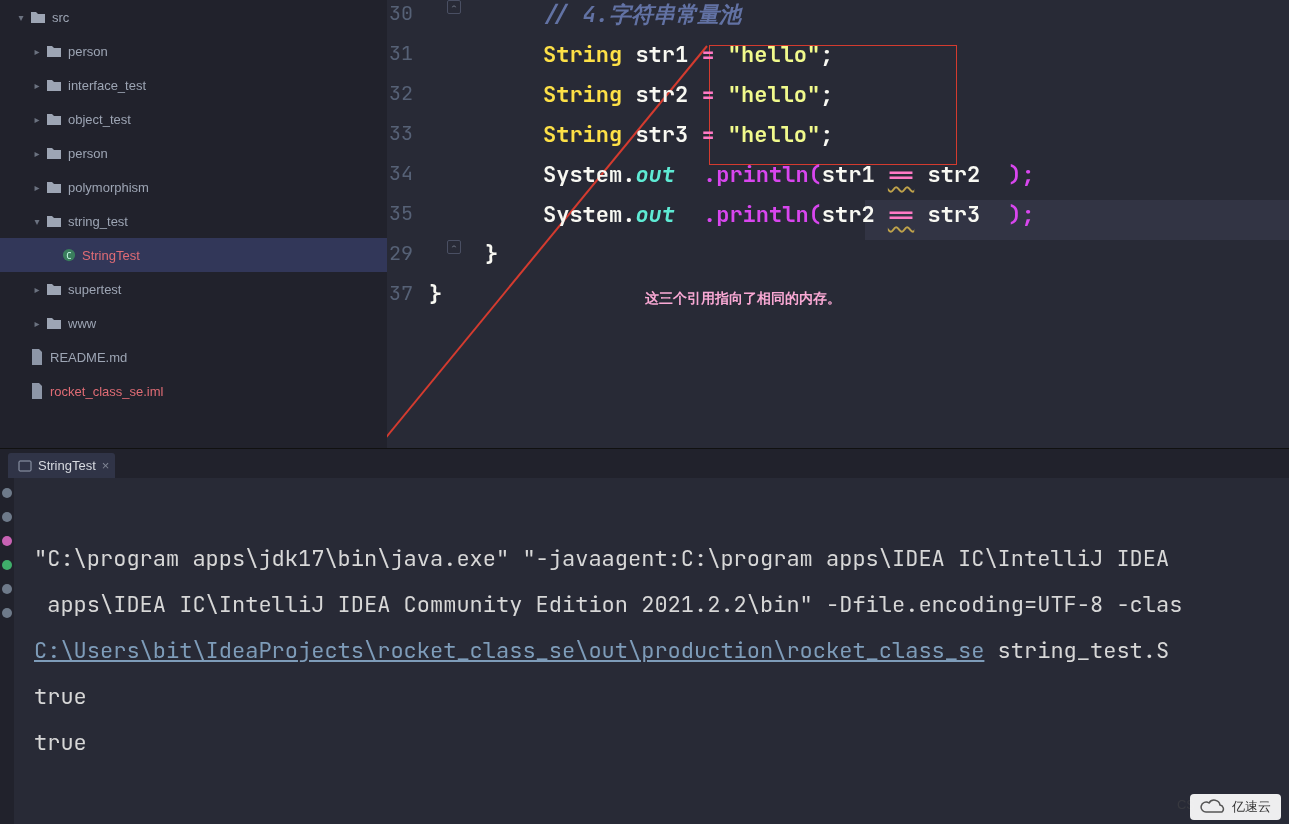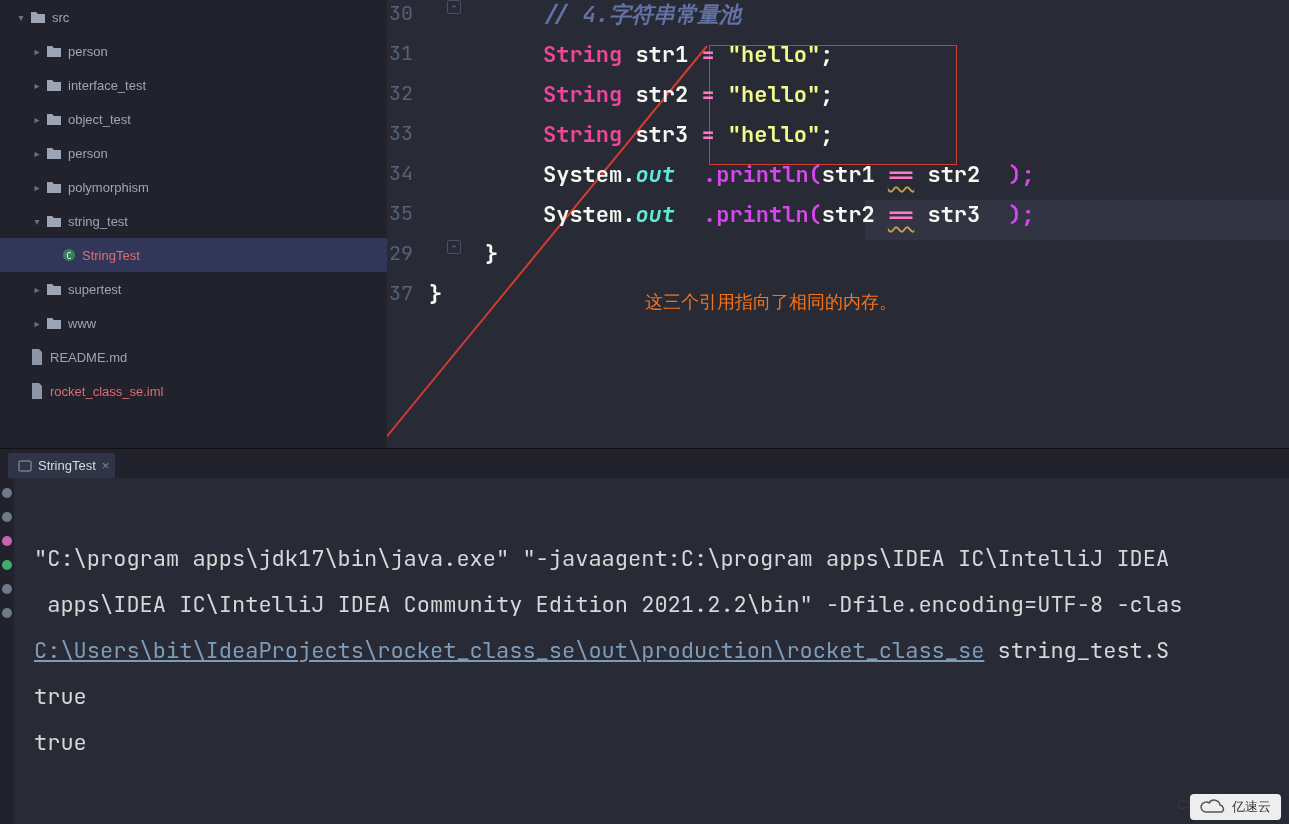--- a/index.html
+++ b/index.html
@@ -84,45 +84,46 @@
     margin-left:2px;
   }
   .code {
     white-space: pre;
     position:relative; z-index:1;
     padding-left: 68px;
     font-weight: bold;
   }
   .editor-line.current { background: #323444; }
   .c-comment { color:#6272a4; font-style: italic;}
-  .c-type { color:#ec4899; }
+  .c-type { color:#fde047; }
   .c-ident { color:#f8f8f2; }
   .c-op  { color:#ff79c6; }
   .c-str { color:#f1fa8c; }
   .c-punc{ color:#f8f8f2; }
   .c-sys { color:#f8f8f2; }
   .c-memb{ color:#5eead4; font-style:italic;}
   .c-call{ color:#d946ef;margin-left:28px; }
   .c-eqwarn{
      text-decoration: underline wavy #bfa24a;
      text-decoration-thickness:2px;
      text-underline-offset:4px;
   }
 
   .annot-box {
     position:absolute;
     border:1px solid #d43b2f;
     pointer-events:none;
   }
   .annot-text {
     position:absolute;
-    color:#f97316;
-    font-size:18px;
+    color:#f9a8d4;
+    font-size:14px;
     font-family:"Microsoft YaHei",sans-serif;
     pointer-events:none;
+    font-weight:bold;
   }
   svg.arrow { position:absolute; pointer-events:none; }
 
   
   .console-tab {
     background:#21222c;
     height:30px;
     display:flex; align-items:flex-end;
     padding-left:8px;
     border-top:1px solid #111;

